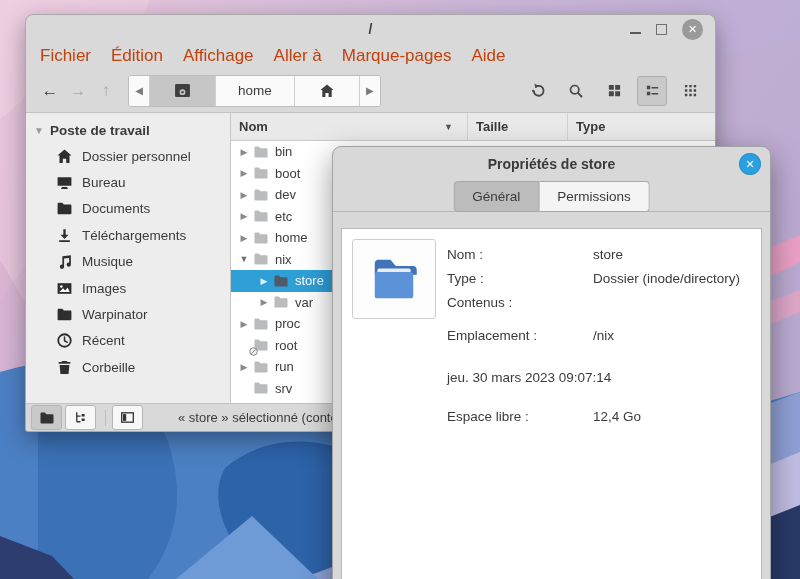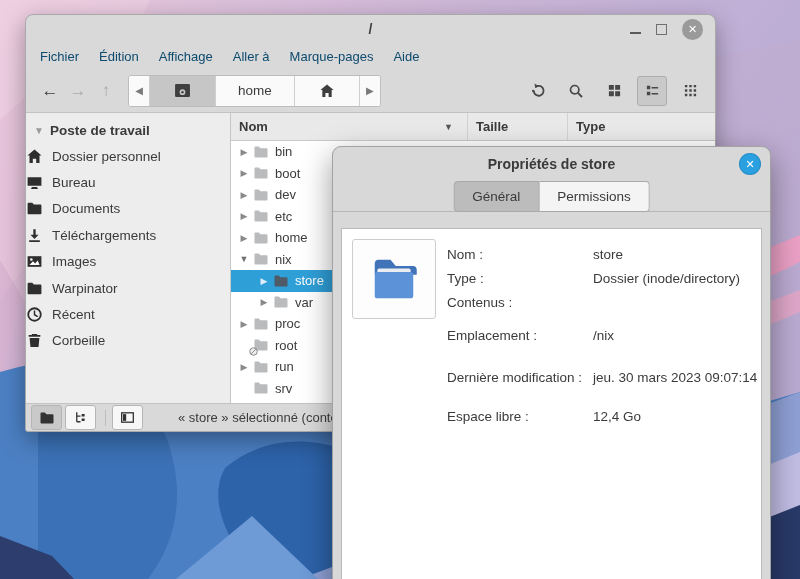--- a/index.html
+++ b/index.html
@@ -12,21 +12,21 @@
     background:#d9d9d9;border:1px solid #a9a9a9;border-radius:8px 8px 3px 3px;
     box-shadow:0 8px 24px rgba(0,0,0,.35);box-sizing:border-box;}
   .titlebar{position:relative;height:28px;display:flex;align-items:center;justify-content:center;}
   .titlebar .title{font-size:14px;font-weight:bold;color:#3c3c3c;}
   .winctl{position:absolute;right:12px;top:0;height:28px;display:flex;align-items:center;gap:15px;}
   .ctl-min{width:11px;height:2px;background:#5a5a5a;margin-top:8px;}
   .ctl-max{width:9px;height:9px;border:1.5px solid #6f6f6f;background:transparent;}
   .ctl-close{width:21px;height:21px;border-radius:50%;background:#9a9a9a;color:#fff;
     display:flex;align-items:center;justify-content:center;font-size:11px;font-weight:bold;}
   .menubar{height:26px;display:flex;align-items:center;padding-left:4px;}
-  .menu-item{padding:3px 10px;font-size:13px;color:#0c4a6e;}
+  .menu-item{padding:3px 10px;font-size:17px;color:#c2410c;}
   .toolbar{height:44px;display:flex;align-items:center;padding:0 10px;border-bottom:1px solid #c2c2c2;box-sizing:border-box;}
   .navbtn{width:28px;height:28px;display:flex;align-items:center;justify-content:center;
     font-size:17px;color:#3d3d3d;}
   .navbtn.dis{color:#a8a8a8;}
   .pathbar{display:flex;height:30px;margin-left:8px;border:1px solid #bdbdbd;border-radius:3px;overflow:hidden;background:#fafafa;}
   .crumb{display:flex;align-items:center;justify-content:center;background:#fafafa;border-right:1px solid #cfcfcf;color:#4a4a4a;}
   .crumb:last-child{border-right:none;}
   .crumb.chev{width:20px;font-size:10px;color:#7a7a7a;}
   .crumb.pressed{background:#c6c6c6;}
   .crumb.txt{padding:0 22px;font-size:13.5px;color:#3c3c3c;}
@@ -35,21 +35,21 @@
   .toolicon{width:30px;height:30px;display:flex;align-items:center;justify-content:center;color:#484848;}
   .toolicon.pressedbtn{background:#c9c9c9;border:1px solid #adadad;border-radius:3px;box-sizing:border-box;}
   .tb-gap{width:8px;}
 
   .main{position:absolute;left:0;top:98px;right:0;bottom:28px;display:flex;overflow:hidden;}
   
   .sidebar{width:205px;background:#ededed;border-right:1px solid #c6c6c6;box-sizing:border-box;
     padding-top:4px;flex:none;}
   .sb-header{display:flex;align-items:center;height:26px;padding-left:8px;font-size:13.5px;font-weight:bold;color:#3a3a3a;gap:6px;}
   .sb-tri{color:#9a9a9a;font-size:10px;}
-  .sb-item{display:flex;align-items:center;height:26.4px;gap:9px;font-size:13.5px;color:#3a3a3a;}
+  .sb-item{display:flex;align-items:center;height:26.4px;padding-left:30px;gap:9px;font-size:13.5px;color:#3a3a3a;}
   .sb-item .ic{width:17px;height:17px;flex:none;color:#2e2e2e;display:flex;}
   .sb-item.sel{background:#2f9fd8;color:#fff;}
   .sb-item.sel .ic{color:#fff;}
 
   
   .filelist{flex:1;background:#fff;display:flex;flex-direction:column;overflow:hidden;}
   .lheader{display:flex;height:28px;background:#e9e9e9;border-bottom:1px solid #c9c9c9;box-sizing:border-box;flex:none;}
   .hcol{display:flex;align-items:center;font-size:13px;font-weight:bold;color:#3a3a3a;
     border-right:1px solid #d2d2d2;box-sizing:border-box;padding:0 8px;}
   .hcol.c1{width:237px;}
@@ -316,20 +316,28 @@
           <span class="ic">
               <svg width="17" height="17">
                 <use href="#i-download"></use>
               </svg>
             </span>
           <span>Téléchargements</span>
         </div>
         <div class="sb-item">
           <span class="ic">
               <svg width="17" height="17">
+                <use href="#i-music"></use>
+              </svg>
+            </span>
+          <span>Musique</span>
+        </div>
+        <div class="sb-item">
+          <span class="ic">
+              <svg width="17" height="17">
                 <use href="#i-image"></use>
               </svg>
             </span>
           <span>Images</span>
         </div>
         <div class="sb-item">
           <span class="ic">
               <svg width="17" height="17">
                 <use href="#i-folder"></use>
               </svg>
@@ -531,21 +539,20 @@
           <span class="fvalue">Dossier (inode/directory)</span>
         </div>
         <div class="frow wrap">
           <span class="flabel">Contenus :</span>
         </div>
         <div class="frow mt18">
           <span class="flabel">Emplacement :</span>
           <span class="fvalue">/nix</span>
         </div>
         <div class="frow mt26">
-          <span class="flabel">Dernière modification :</span>
           <span class="fvalue" style="white-space:nowrap">jeu. 30 mars 2023 09:07:14</span>
         </div>
         <div class="frow mt24">
           <span class="flabel">Espace libre :</span>
           <span class="fvalue">12,4 Go</span>
         </div>
       </div>
     </div>
 
     <span class="dlg-btn dlg-help">Aide</span>

